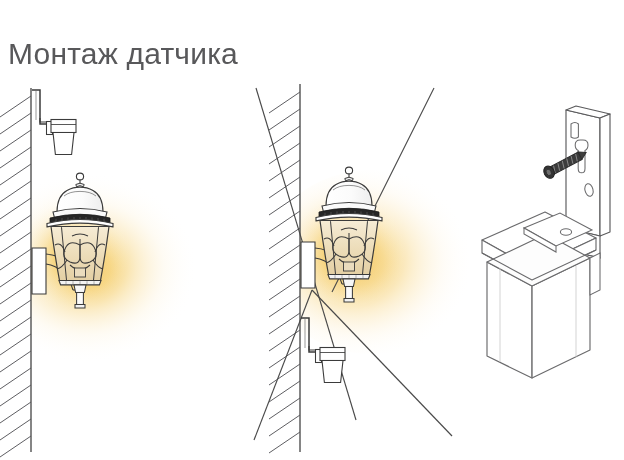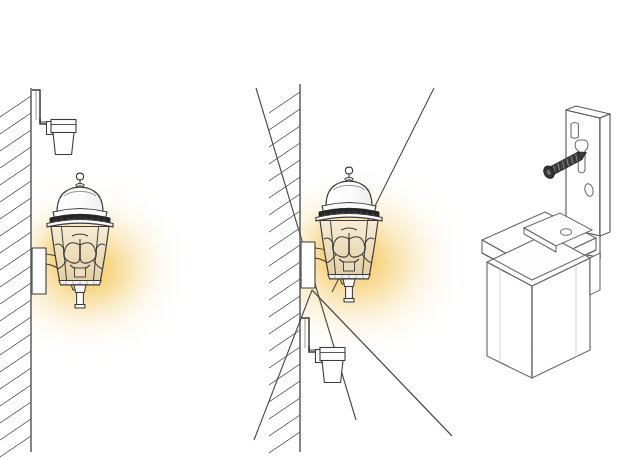--- a/index.html
+++ b/index.html
@@ -46,20 +46,21 @@
   }
   #panel-1-hit { left: 0px;   top: 80px; width: 230px; height: 380px; }
   #panel-2-hit { left: 240px; top: 80px; width: 220px; height: 380px; }
   #panel-3-hit { left: 462px; top: 95px; width: 162px; height: 310px; }
 </style>
 </head>
 <body>
 
 <div id="page">
 
+  <div id="page-title">Монтаж датчика</div>
 
   <svg class="figure-svg" viewBox="0 0 624 460" xmlns="http://www.w3.org/2000/svg">
 
     <defs>
 
       <radialGradient id="glowGrad" cx="50%" cy="50%" r="50%">
         <stop offset="0%" stop-color="#f0b93f" stop-opacity="0.95"></stop>
         <stop offset="22%" stop-color="#f4c858" stop-opacity="0.80"></stop>
         <stop offset="45%" stop-color="#f8dc96" stop-opacity="0.52"></stop>
         <stop offset="70%" stop-color="#fcefd0" stop-opacity="0.24"></stop>

